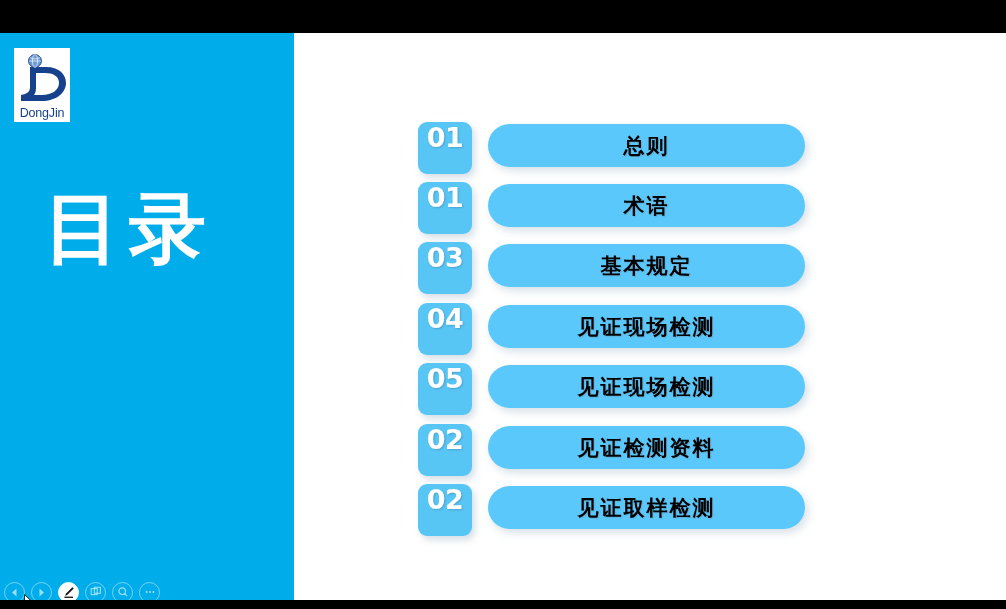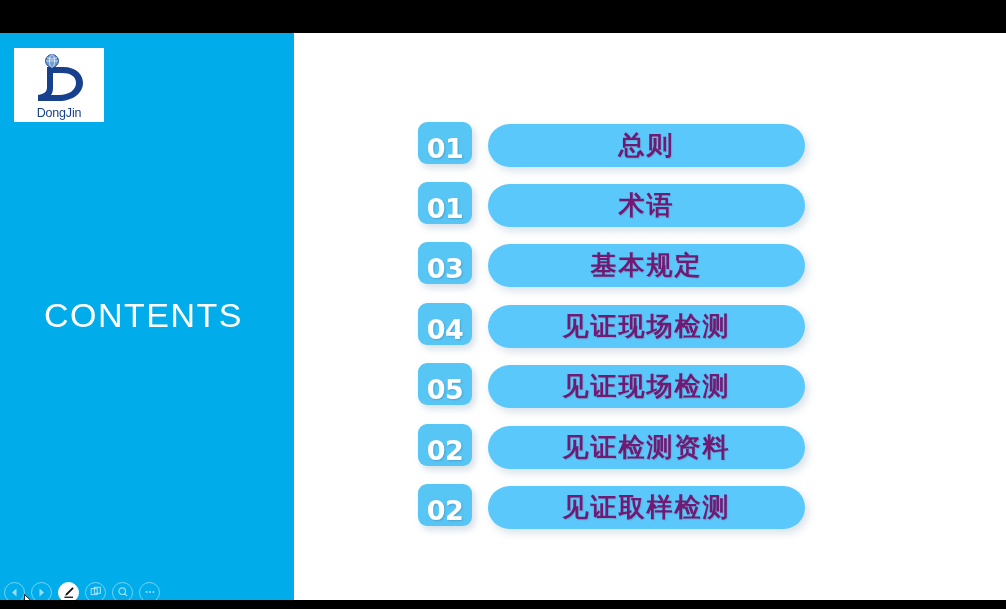--- a/index.html
+++ b/index.html
@@ -22,21 +22,21 @@
   .slide{
     position:absolute; left:0; top:33px; width:1006px; height:567px;
     background:#ffffff; overflow:hidden;
   }
   
   .sidebar{
     position:absolute; left:0; top:0; width:294px; height:567px;
     background:#00ACEA;
   }
   .logo-box{
-    position:absolute; left:14px; top:15px; width:90px; height:74px;
+    position:absolute; left:14px; top:15px; width:56px; height:74px;
     background:#ffffff;
     display:flex; flex-direction:column; align-items:center; justify-content:flex-end;
     padding-bottom:2px;
   }
   .logo-mark{
     position:relative; width:60px; height:52px;
   }
   .logo-word{
     font-size:12.5px; color:#16418A; font-weight:400; letter-spacing:-0.2px;
     line-height:14px; font-family:"Liberation Sans","DejaVu Sans",sans-serif;
@@ -72,38 +72,38 @@
     pointer-events:none;
   }
   
   .list{
     position:absolute; left:294px; top:0; width:712px; height:567px;
   }
   .row{
     position:absolute; left:0; height:52px;
   }
   .num-box{
-    position:absolute; left:124px; top:0; width:54px; height:42px;
+    position:absolute; left:124px; top:0; width:54px; height:52px;
     background:#58C6F5; border-radius:9px;
     box-shadow:3px 4px 7px rgba(150,175,195,0.40);
-    display:flex; align-items:flex-end; justify-content:center;
+    display:flex; align-items:flex-start; justify-content:center;
   }
   .num-box span{
     color:#ffffff; font-size:27px; font-weight:bold; letter-spacing:-0.5px;
     text-shadow:1px 1px 2px rgba(60,120,160,0.45);
     font-family:"DejaVu Sans","Liberation Sans",sans-serif;
   }
   .pill{
     position:absolute; left:194px; top:2px; width:317px; height:43px;
     background:#5BC8FB; border-radius:22px;
     box-shadow:3px 4px 8px rgba(150,175,195,0.38);
     display:flex; align-items:center; justify-content:center;
   }
   .pill span{
-    color:#701a75; font-size:26px; font-weight:bold; letter-spacing:2px;
+    color:#000000; font-size:21px; font-weight:bold; letter-spacing:2px;
     font-family:"DejaVu Sans","Liberation Sans",sans-serif;
     text-shadow:1px 1px 1px rgba(120,60,60,0.18);
   }
 </style>
 </head>
 <body>
 
 <div id="screen">
 
   <div class="bar-top"></div>
@@ -123,21 +123,21 @@
             <circle cx="23" cy="7" r="6.4" fill="#6E9BD0"></circle>
             <circle cx="23" cy="7" r="6.4" fill="none" stroke="#17418C" stroke-width="1"></circle>
             <ellipse cx="23" cy="7" rx="2.6" ry="6.4" fill="none" stroke="#E8F0FA" stroke-width="0.8"></ellipse>
             <line x1="16.8" y1="7" x2="29.2" y2="7" stroke="#E8F0FA" stroke-width="0.8"></line>
             <path d="M18 3.6 C21 5.4 25 5.4 28 3.6" fill="none" stroke="#E8F0FA" stroke-width="0.8"></path>
           </svg>
         </div>
         <div class="logo-word">DongJin</div>
       </div>
 
-      <div class="side-sub">CONTENTS</div>
+      <div class="side-title">目录</div>
 
       <div class="toolbar">
 
         <div class="tb-btn">
           <svg width="11" height="11" viewBox="0 0 11 11">
               <path d="M7.5 1.5 L3 5.5 L7.5 9.5 Z" fill="currentColor"></path>
             </svg>
         </div>
 
         <div class="tb-btn">

